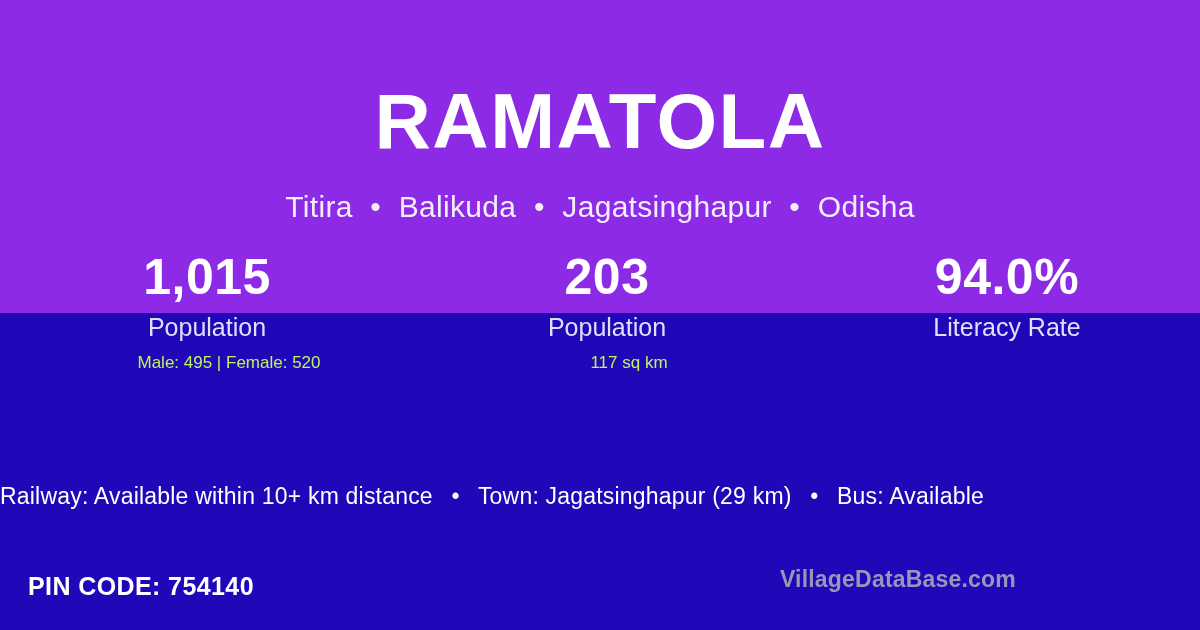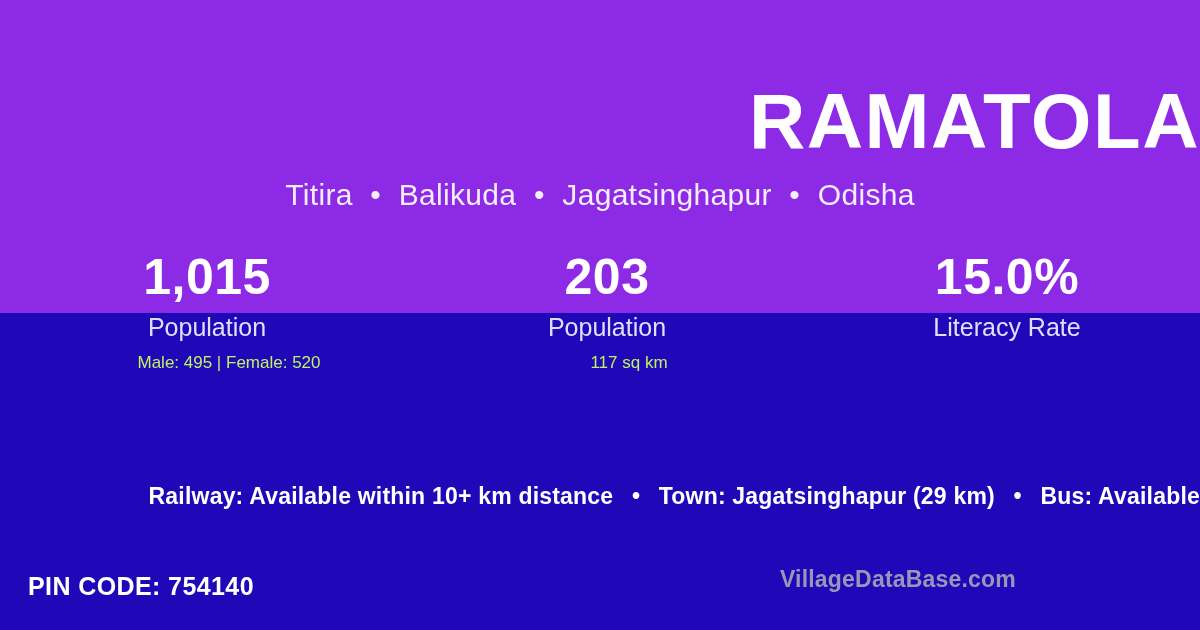--- a/index.html
+++ b/index.html
@@ -46,25 +46,24 @@
   }
 
   .village-title {
     margin-top: 82px;
     font-size: 78px;
     font-weight: 700;
     letter-spacing: 1.5px;
     color: #ffffff;
     line-height: 1.02;
     white-space: nowrap;
-    text-align: right;
   }
 
   .village-location {
-    margin-top: 16px;
+    margin-top: 28px;
     font-size: 30px;
     font-weight: 400;
     color: #f4eefc;
     letter-spacing: 0.3px;
     white-space: nowrap;
   }
 
   .village-location .sep {
     display: inline-block;
     padding: 0 9px;
@@ -111,27 +110,26 @@
     line-height: 1.15;
     padding-left: 44px;
   }
 
   
   .infra-line {
     position: absolute;
     left: 0;
     top: 483px;
     width: 1200px;
-    text-align: right;
+    text-align: left;
     font-size: 23px;
     color: #ffffff;
     letter-spacing: 0.2px;
     white-space: nowrap;
     z-index: 3;
-    font-weight: bold;
   }
 
   .infra-line .sep {
     display: inline-block;
     padding: 0 12px;
     color: #ffffff;
   }
 
   
   .footer {
@@ -191,21 +189,21 @@
       <div class="stat-sub">Male: 495 | Female: 520</div>
     </div>
 
     <div class="stat">
       <div class="stat-value">203</div>
       <div class="stat-label">Population</div>
       <div class="stat-sub">117 sq km</div>
     </div>
 
     <div class="stat">
-      <div class="stat-value">15.0%</div>
+      <div class="stat-value">94.0%</div>
       <div class="stat-label">Literacy Rate</div>
     </div>
 
   </div>
 
   <div class="infra-line">
     <span>Railway: Available within 10+ km distance</span>
     <span class="sep">•</span>
     <span>Town: Jagatsinghapur (29 km)</span>
     <span class="sep">•</span>

